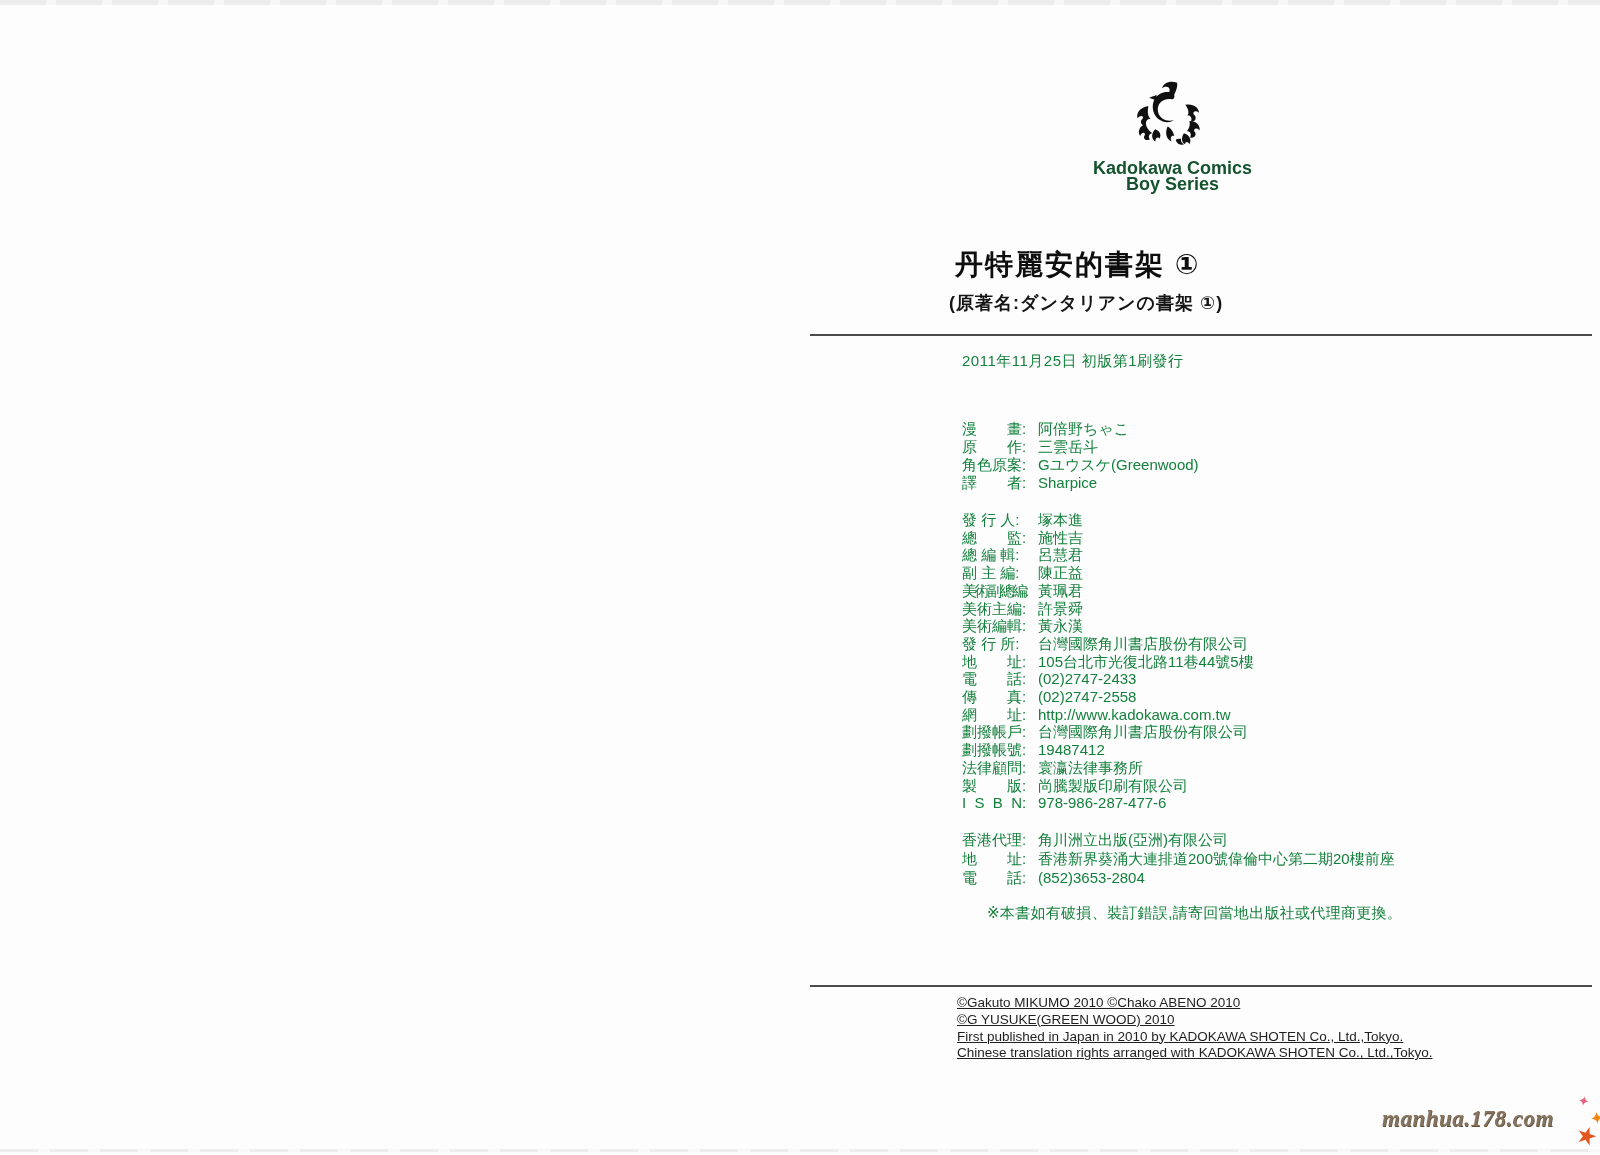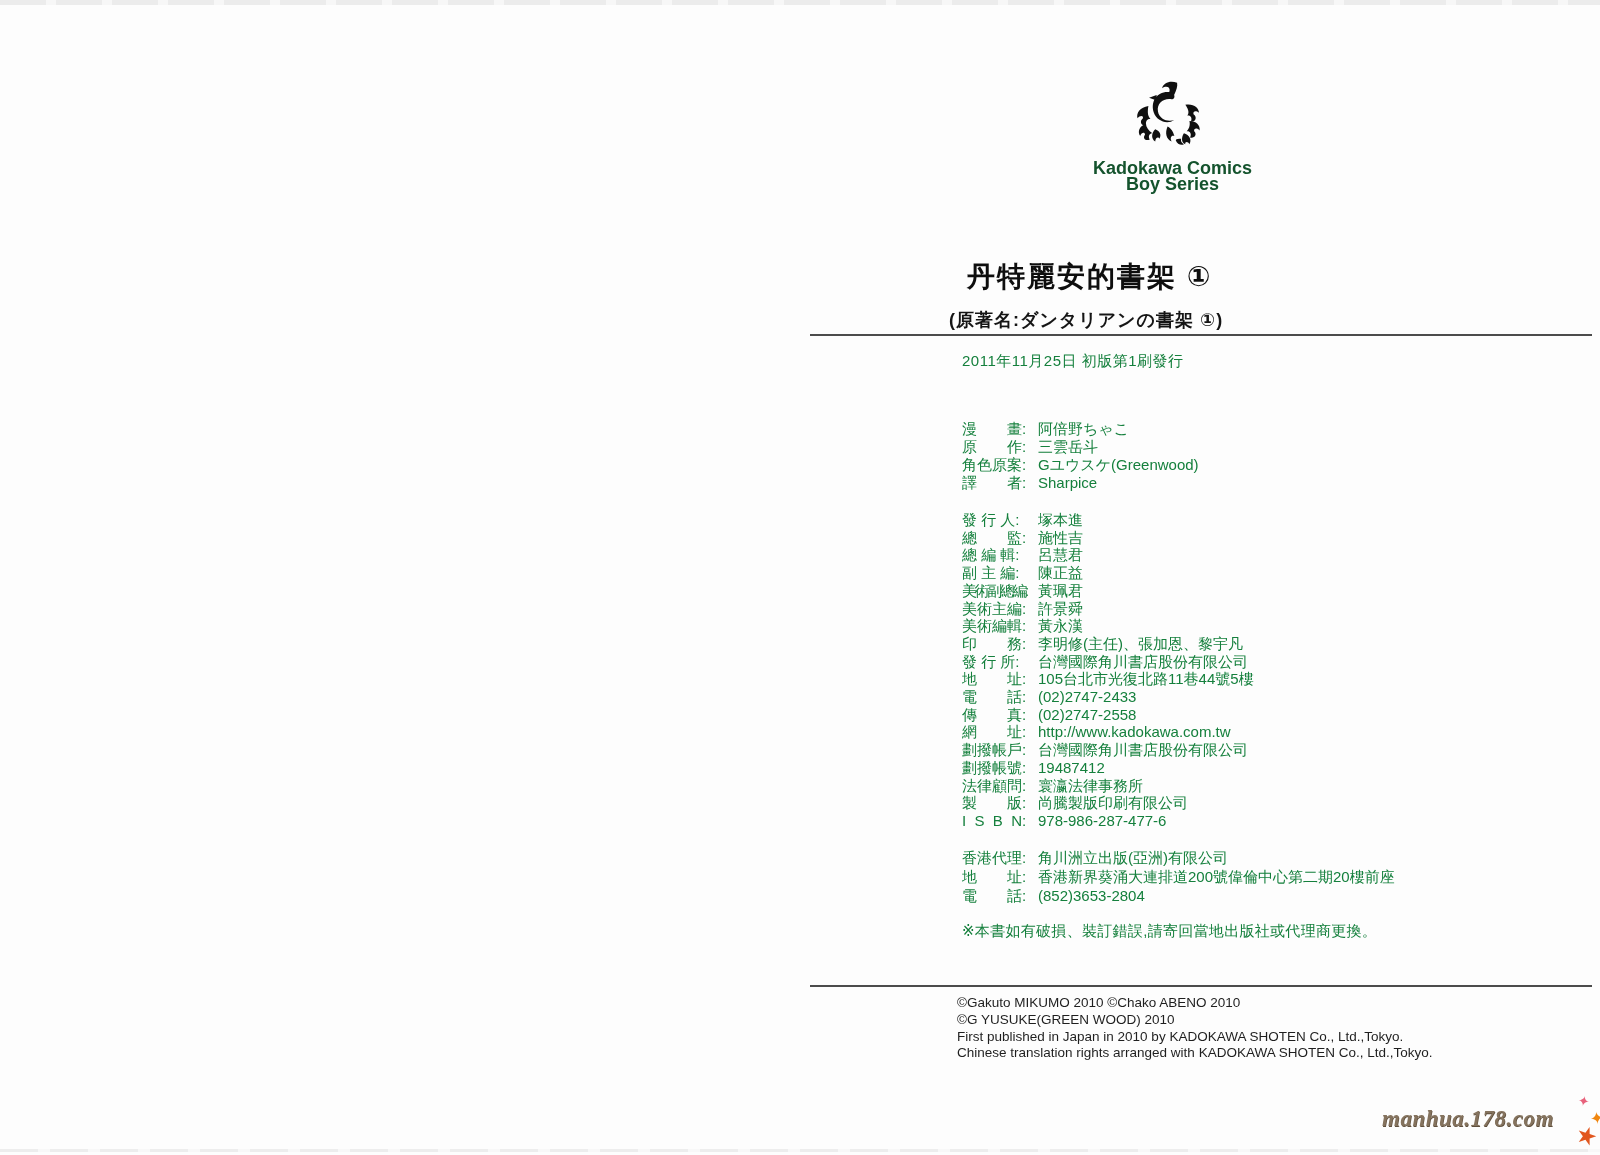--- a/index.html
+++ b/index.html
@@ -15,45 +15,45 @@
   .scan-edge.bottom{top:1149px;height:3px;
     background:repeating-linear-gradient(90deg,#ededed 0 38px,#f8f8f8 38px 50px);}
 
   
   .logo-wrap{position:absolute;left:1090px;top:78px;width:165px;text-align:center;}
   .logo-wrap svg{display:block;margin:0 auto;}
   .brand-line{font-weight:bold;font-size:18px;line-height:16px;color:#14532d;}
 
   
   .title-wrap{position:absolute;left:955px;top:246px;}
-  .book-title{font-size:28px;font-weight:bold;letter-spacing:2px;color:#0e0e0e;margin:12px;}
+  .book-title{font-size:28px;font-weight:bold;letter-spacing:2px;color:#0e0e0e;margin:0;}
   .orig-title{font-size:18px;font-weight:bold;color:#151515;margin-top:7px;margin-left:-6px;letter-spacing:1px;}
 
   .divider{position:absolute;left:810px;width:782px;height:2px;background:#4c4c4c;}
   .divider.one{top:334px;}
   .divider.two{top:985px;}
 
   
   .info-col{position:absolute;left:962px;top:352px;width:620px;font-size:15px;color:#15803d;}
   .edition{line-height:18px;margin-bottom:50px;letter-spacing:0.5px;}
   .block{margin:0;}
   .block.credits{margin-bottom:19px;}
   .block.credits .row{line-height:18px;}
   .block.publication{margin-bottom:18px;}
   .block.publication .row{line-height:17.7px;}
   .block.hk{margin-bottom:17px;}
   .block.hk .row{line-height:19px;}
   .row{white-space:nowrap;}
   .f-label{display:inline-block;min-width:76px;white-space:pre;}
   .f-label.cramped{letter-spacing:-2.4px;}
   .f-value{white-space:pre;}
-  .notice{line-height:18px;letter-spacing:0.3px;}
+  .notice{line-height:18px;letter-spacing:0.3px;margin-left:25px;}
 
   
-  .copyright{position:absolute;left:957px;top:995px;font-size:13.5px;line-height:16.8px;color:#1f1f1f;}
+  .copyright{position:absolute;left:957px;top:995px;font-size:13.5px;line-height:16.8px;color:#1f1f1f;text-decoration:underline;}
 
   
   .watermark{position:absolute;left:1382px;top:1098px;width:240px;height:56px;}
   .wm-text{
     position:absolute;left:0;top:8px;
     font-family:"Liberation Serif","DejaVu Serif",serif;
     font-style:italic;font-weight:bold;font-size:23px;letter-spacing:0.5px;
     color:#85735e;text-shadow:0.5px 0.5px 0 #5f4f3d;
   }
   .wm-star{position:absolute;line-height:1;}
@@ -113,21 +113,20 @@
     </div>
 
     <div class="block publication">
       <div class="row"><span class="f-label">發 行 人:</span><span class="f-value">塚本進</span></div>
       <div class="row"><span class="f-label">總　　監:</span><span class="f-value">施性吉</span></div>
       <div class="row"><span class="f-label">總 編 輯:</span><span class="f-value">呂慧君</span></div>
       <div class="row"><span class="f-label">副 主 編:</span><span class="f-value">陳正益</span></div>
       <div class="row"><span class="f-label cramped">美術副總編:</span><span class="f-value">黃珮君</span></div>
       <div class="row"><span class="f-label">美術主編:</span><span class="f-value">許景舜</span></div>
       <div class="row"><span class="f-label">美術編輯:</span><span class="f-value">黃永漢</span></div>
-      <div class="row"><span class="f-label">印　　務:</span><span class="f-value">李明修(主任)、張加恩、黎宇凡</span></div>
       <div class="row"><span class="f-label">發 行 所:</span><span class="f-value">台灣國際角川書店股份有限公司</span></div>
       <div class="row"><span class="f-label">地　　址:</span><span class="f-value">105台北市光復北路11巷44號5樓</span></div>
       <div class="row"><span class="f-label">電　　話:</span><span class="f-value">(02)2747-2433</span></div>
       <div class="row"><span class="f-label">傳　　真:</span><span class="f-value">(02)2747-2558</span></div>
       <div class="row"><span class="f-label">網　　址:</span><span class="f-value">http://www.kadokawa.com.tw</span></div>
       <div class="row"><span class="f-label">劃撥帳戶:</span><span class="f-value">台灣國際角川書店股份有限公司</span></div>
       <div class="row"><span class="f-label">劃撥帳號:</span><span class="f-value">19487412</span></div>
       <div class="row"><span class="f-label">法律顧問:</span><span class="f-value">寰瀛法律事務所</span></div>
       <div class="row"><span class="f-label">製　　版:</span><span class="f-value">尚騰製版印刷有限公司</span></div>
       <div class="row"><span class="f-label">I  S  B  N:</span><span class="f-value">978-986-287-477-6</span></div>

